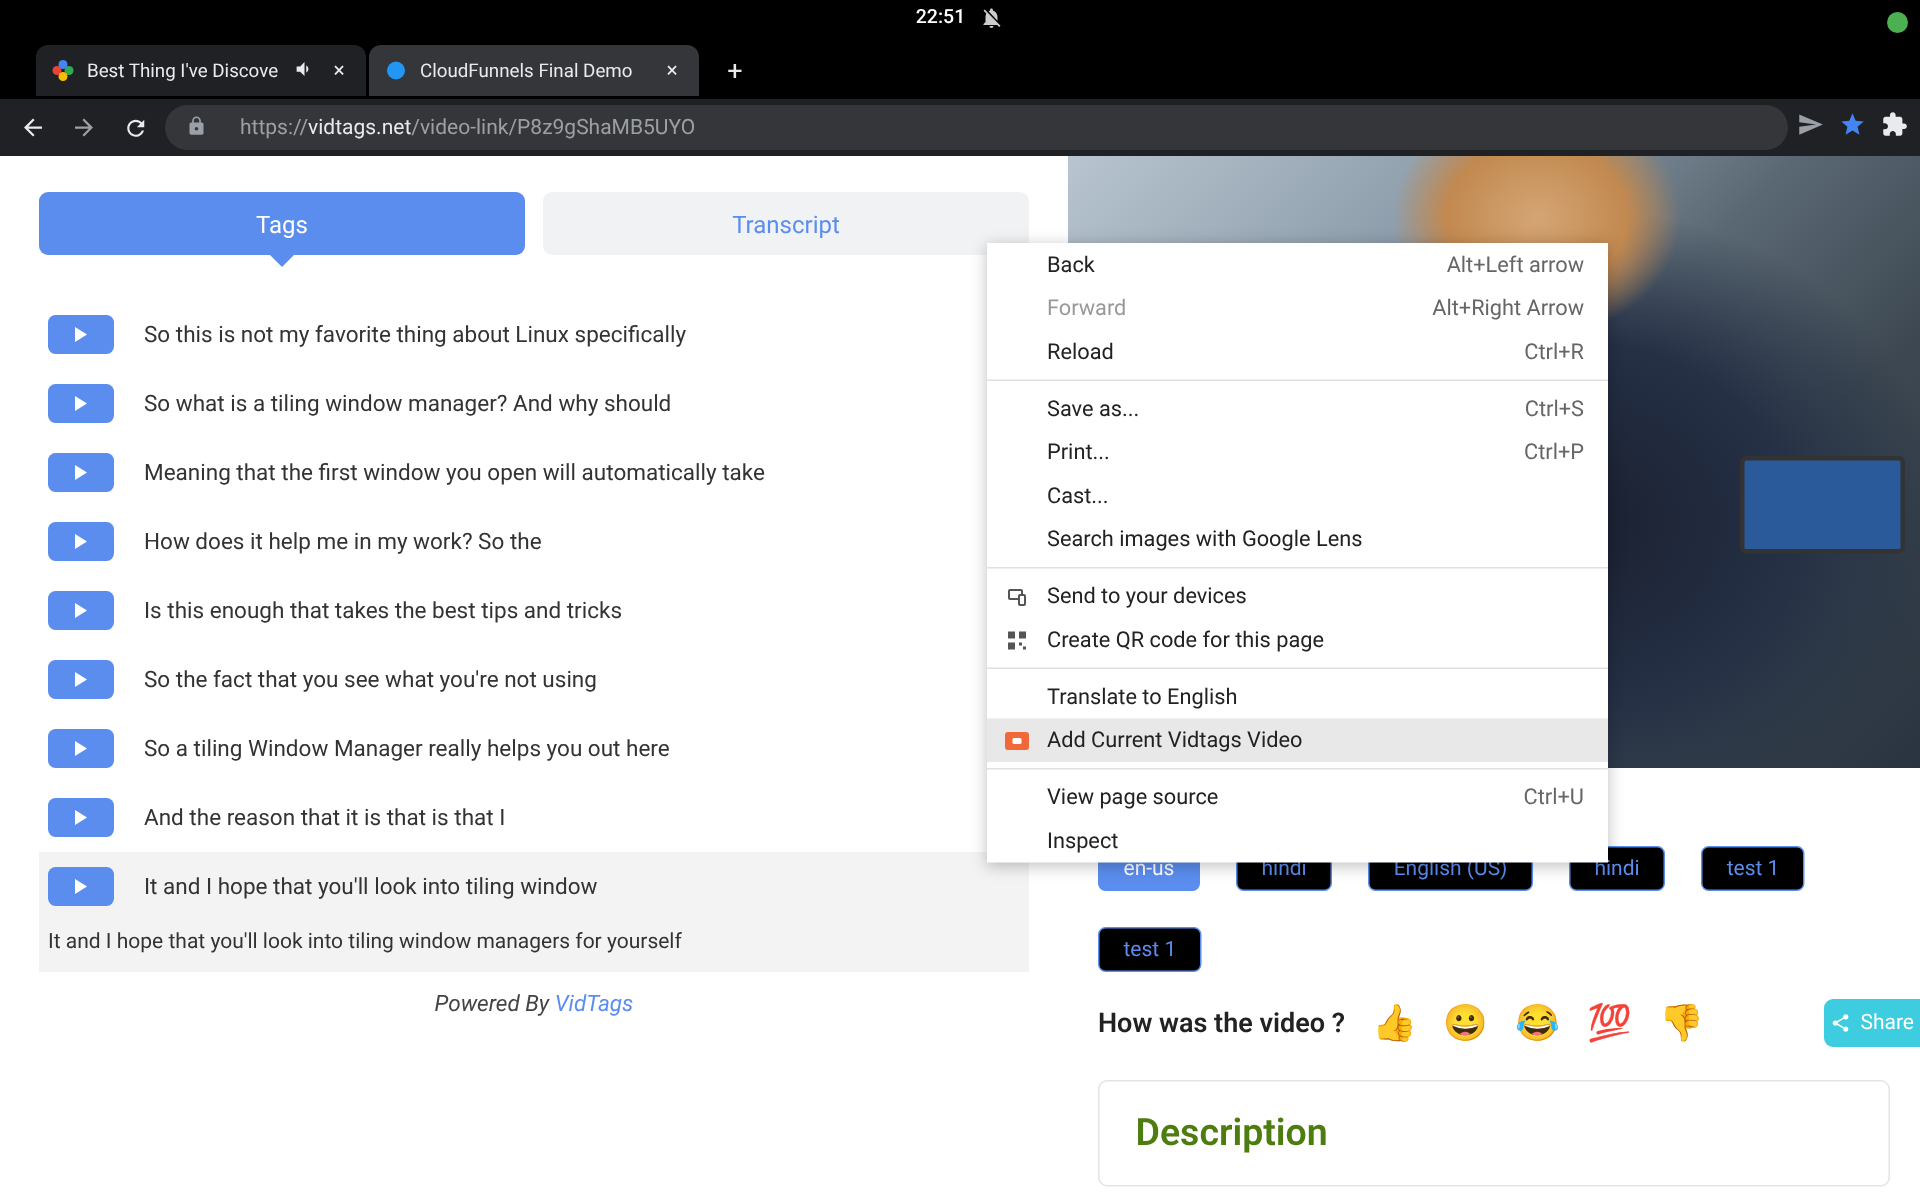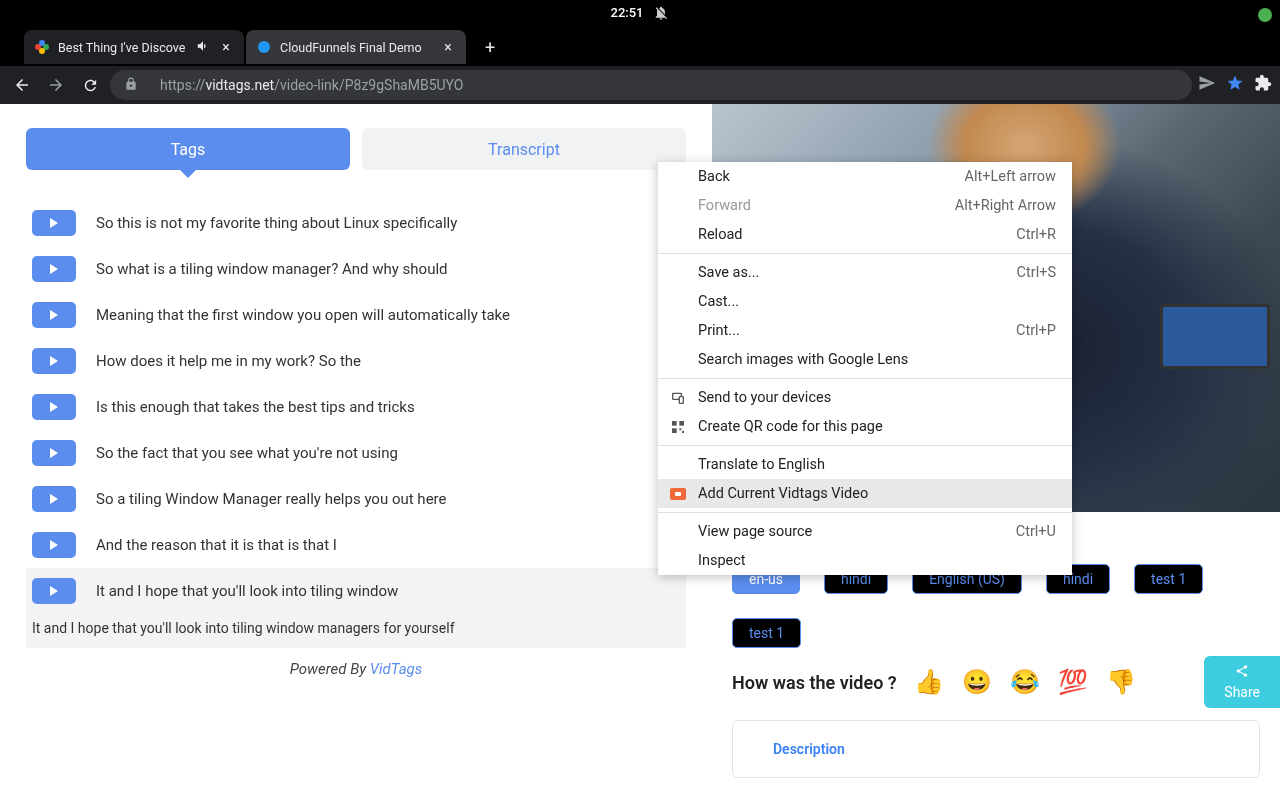--- a/index.html
+++ b/index.html
@@ -57,24 +57,24 @@
     .video-title { font-size: 20px; font-weight: 600; color: #222; }
     
     .lang-chips { padding: 10px 20px; display: flex; gap: 24px; flex-wrap: wrap; }
     .chip { padding: 6px 16px; border-radius: 5px; font-size: 14px; cursor: pointer; border: 1px solid #5b8def; }
     .chip.active { background: #5b8def; color: #fff; }
     .chip.inactive { background: #000000; color: #5b8def; }
     
     .reaction-row { padding: 10px 20px; display: flex; align-items: center; gap: 18px; position: relative; }
     .reaction-label { font-size: 18px; font-weight: 600; color: #222; }
     .emoji { font-size: 24px; cursor: pointer; }
-    .share-btn { position: absolute; right: 0; background: #3dcce0; color: #fff; padding: 8px 20px; border-radius: 6px 0 0 6px; font-size: 14px; cursor: pointer; display: flex; align-items: center; gap: 6px; flex-direction: column; }
+    .share-btn { position: absolute; right: 0; background: #3dcce0; color: #fff; padding: 8px 4px; border-radius: 6px 0 0 6px; font-size: 14px; cursor: pointer; display: flex; align-items: center; gap: 6px; }
     
     .description-box { margin: 14px 20px 0; border: 1px solid #e2e4e8; border-radius: 6px; padding: 20px 24px; }
-    .description-title { font-size: 14px; font-weight: 600; color: #3b82f6; margin-left: 16px; }
+    .description-title { font-size: 25px; font-weight: 600; color: #4d7c0f; }
     
     .context-menu { position: absolute; left: 658px; top: 162px; width: 414px; background: #fff; box-shadow: 0 2px 10px rgba(0,0,0,0.25); font-size: 14.5px; z-index: 100; }
     .menu-item { display: flex; align-items: center; padding: 6px 16px 6px 40px; position: relative; cursor: pointer; color: #222; }
     .menu-item.disabled { color: #999; }
     .menu-item.highlighted { background: #e8e8e8; }
     .menu-item .shortcut { margin-left: auto; color: #666; }
     .menu-item .menu-icon { position: absolute; left: 12px; width: 16px; height: 16px; display: flex; align-items: center; justify-content: center; }
     .menu-divider { height: 1px; background: #e0e0e0; margin: 4px 0; }
     .vidtags-icon { width: 16px; height: 12px; background: #f26838; border-radius: 2px; display: flex; align-items: center; justify-content: center; }
     .vidtags-icon::after { content: ''; width: 6px; height: 4px; background: #fff; border-radius: 1px; }
@@ -285,25 +285,25 @@
     <div class="menu-item">
       <span>Reload</span>
       <span class="shortcut">Ctrl+R</span>
     </div>
     <div class="menu-divider"></div>
     <div class="menu-item">
       <span>Save as...</span>
       <span class="shortcut">Ctrl+S</span>
     </div>
     <div class="menu-item">
-      <span>Cast...</span>
-    </div>
-    <div class="menu-item">
       <span>Print...</span>
       <span class="shortcut">Ctrl+P</span>
+    </div>
+    <div class="menu-item">
+      <span>Cast...</span>
     </div>
     <div class="menu-item">
       <span>Search images with Google Lens</span>
     </div>
     <div class="menu-divider"></div>
     <div class="menu-item">
       <span class="menu-icon">
         <svg width="16" height="16" viewBox="0 0 24 24" fill="none" stroke="#555" stroke-width="2">
           <rect x="4" y="5" width="13" height="9" rx="1"></rect>
           <rect x="14" y="10" width="6" height="10" rx="1" fill="#fff"></rect>

